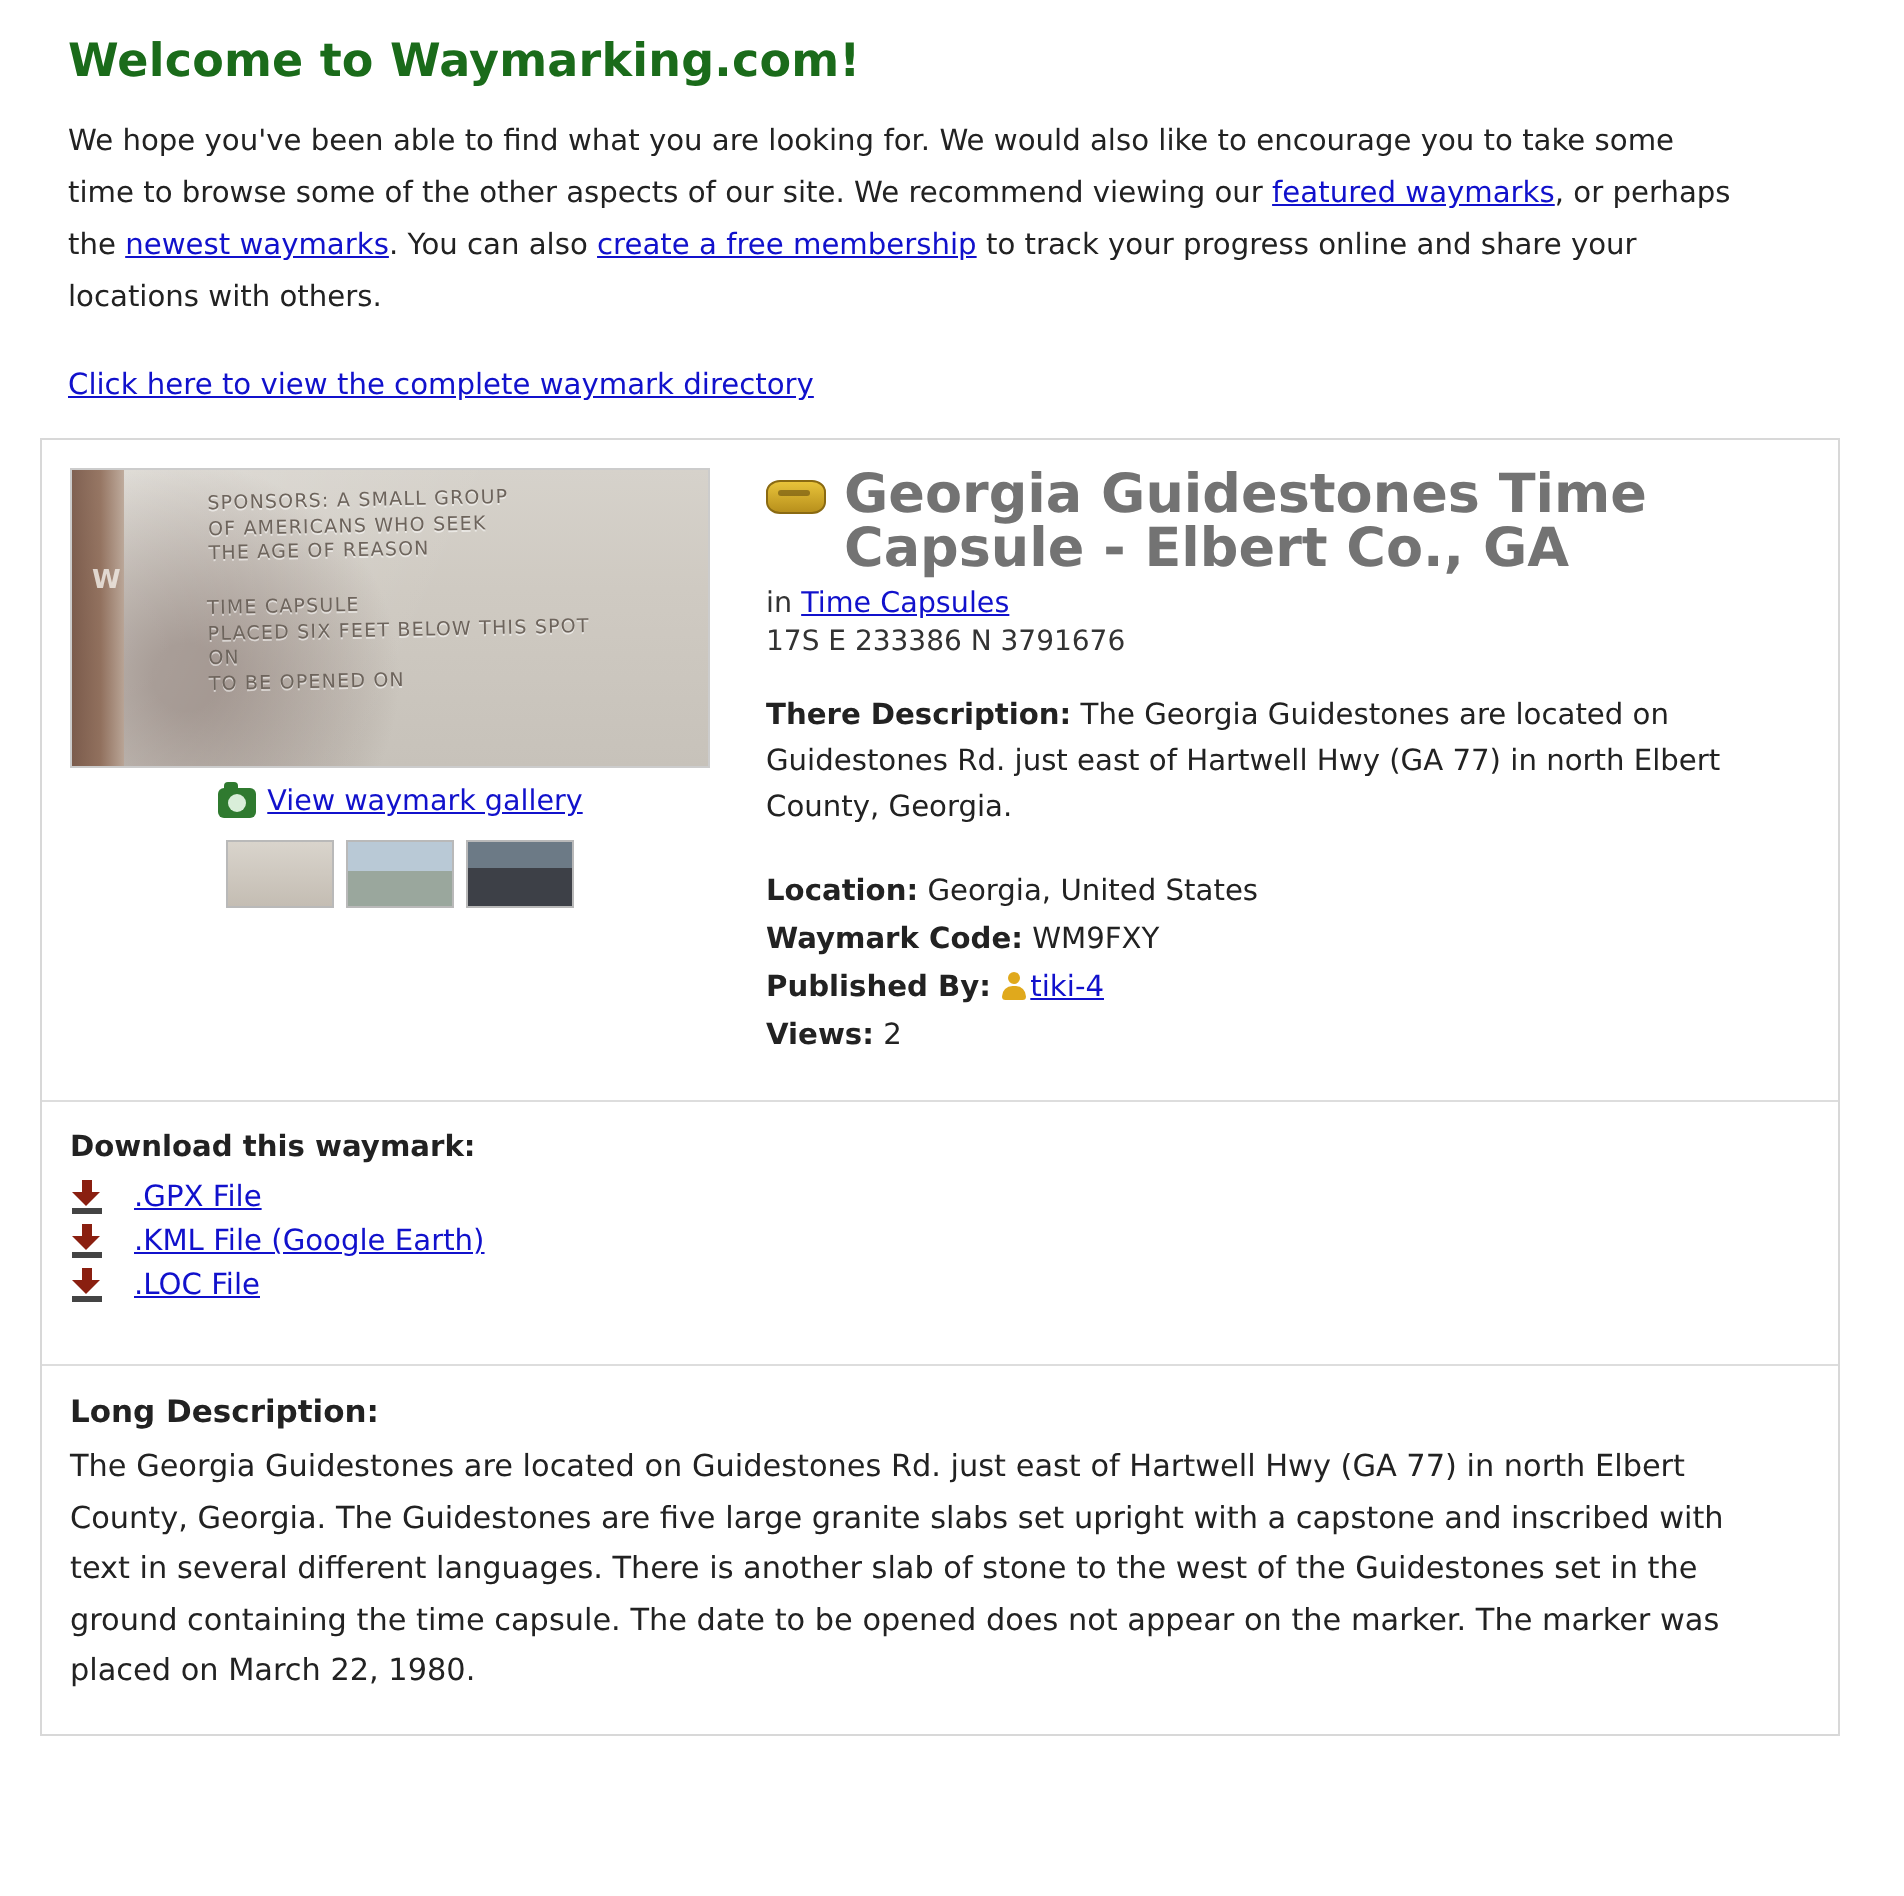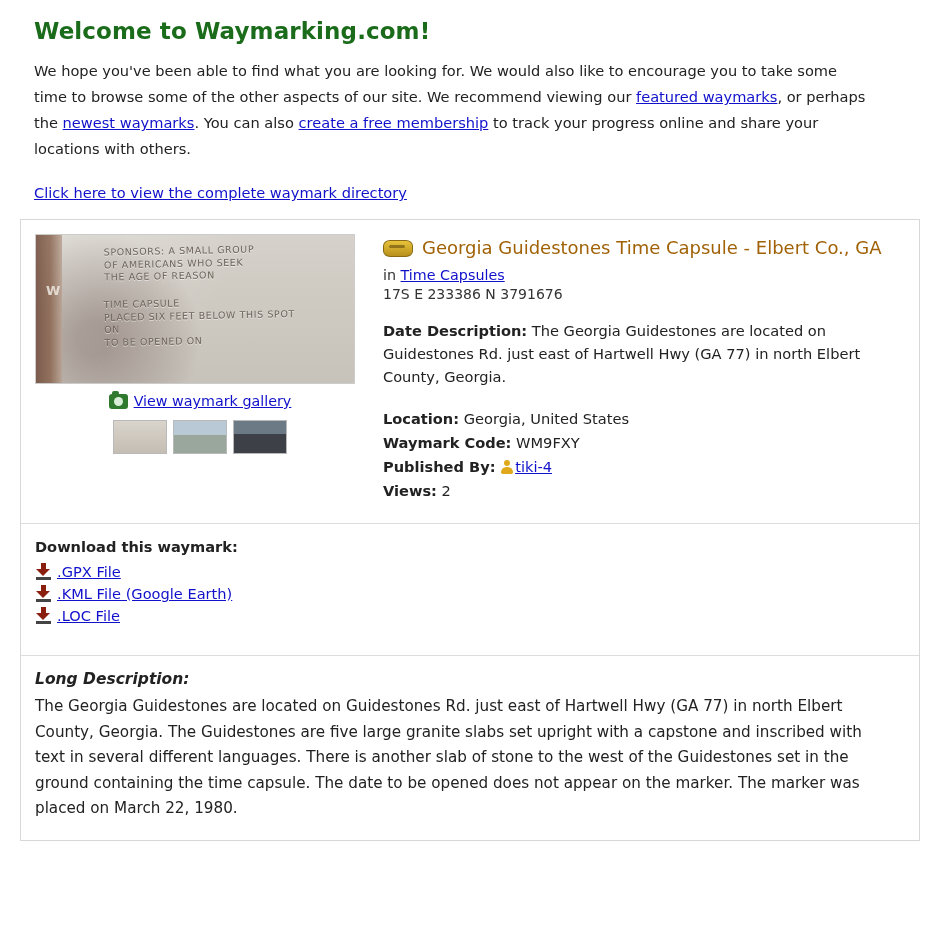--- a/index.html
+++ b/index.html
@@ -182,23 +182,23 @@
   .cat-icon::after {
     content: "";
     position: absolute;
     left: 5px; top: 4px;
     width: 16px; height: 3px;
     background: #6e5510;
     border-radius: 2px;
     opacity: .65;
   }
   .wm-title {
-    font-size: 18px;
-    font-weight: normal;
-    color: #a16207;
+    font-size: 27px;
+    font-weight: bold;
+    color: #737373;
     line-height: 27px;
     margin: 0;
   }
   .in-cat {
     margin: 6px 0 0 0;
     font-size: 14.3px;
     color: #333;
   }
   .posted-by {
     margin-top: 13px;
@@ -289,21 +289,21 @@
     padding: 14px 14px 16px 14px;
   }
   .download-title {
     font-weight: bold;
     font-size: 14.6px;
     margin-bottom: 8px;
     color: #222;
   }
   .dl-row {
     display: flex;
-    gap: 5px;
+    gap: 15px;
     margin-bottom: 5px;
   }
   .dl-icon {
     width: 17px;
     height: 17px;
     position: relative;
     flex: 0 0 auto;
   }
   .dl-icon::before {
     content: "";
@@ -330,21 +330,20 @@
   .dl-row a { font-size: 14.6px; }
 
   .long-block {
     padding: 14px 14px 18px 14px;
   }
   .long-title {
     font-weight: bold;
     font-size: 15.5px;
     margin: 0 0 6px 0;
     color: #222;
-    font-style: italic;
   }
   .long-text {
     font-size: 15.2px;
     line-height: 25.5px;
     color: #222;
     width: 860px;
     margin: 0;
   }
 </style>
 </head>
@@ -398,21 +397,21 @@
         </div>
 
         <div class="in-cat">
           <span>in </span><a href="#">Time Capsules</a>
         </div>
 
 
         <div class="utm">17S E 233386 N 3791676</div>
 
         <div class="quick-desc">
-          <b>Date Description:</b><span> The Georgia Guidestones are located on Guidestones Rd. just east of Hartwell Hwy (GA 77) in north Elbert County, Georgia.</span>
+          <b>There Description:</b><span> The Georgia Guidestones are located on Guidestones Rd. just east of Hartwell Hwy (GA 77) in north Elbert County, Georgia.</span>
         </div>
 
         <div class="meta">
           <div class="row">
             <b>Location:</b>
             <span>Georgia, United States</span>
           </div>
           <div class="row">
             <b>Waymark Code:</b>
             <span>WM9FXY</span>

